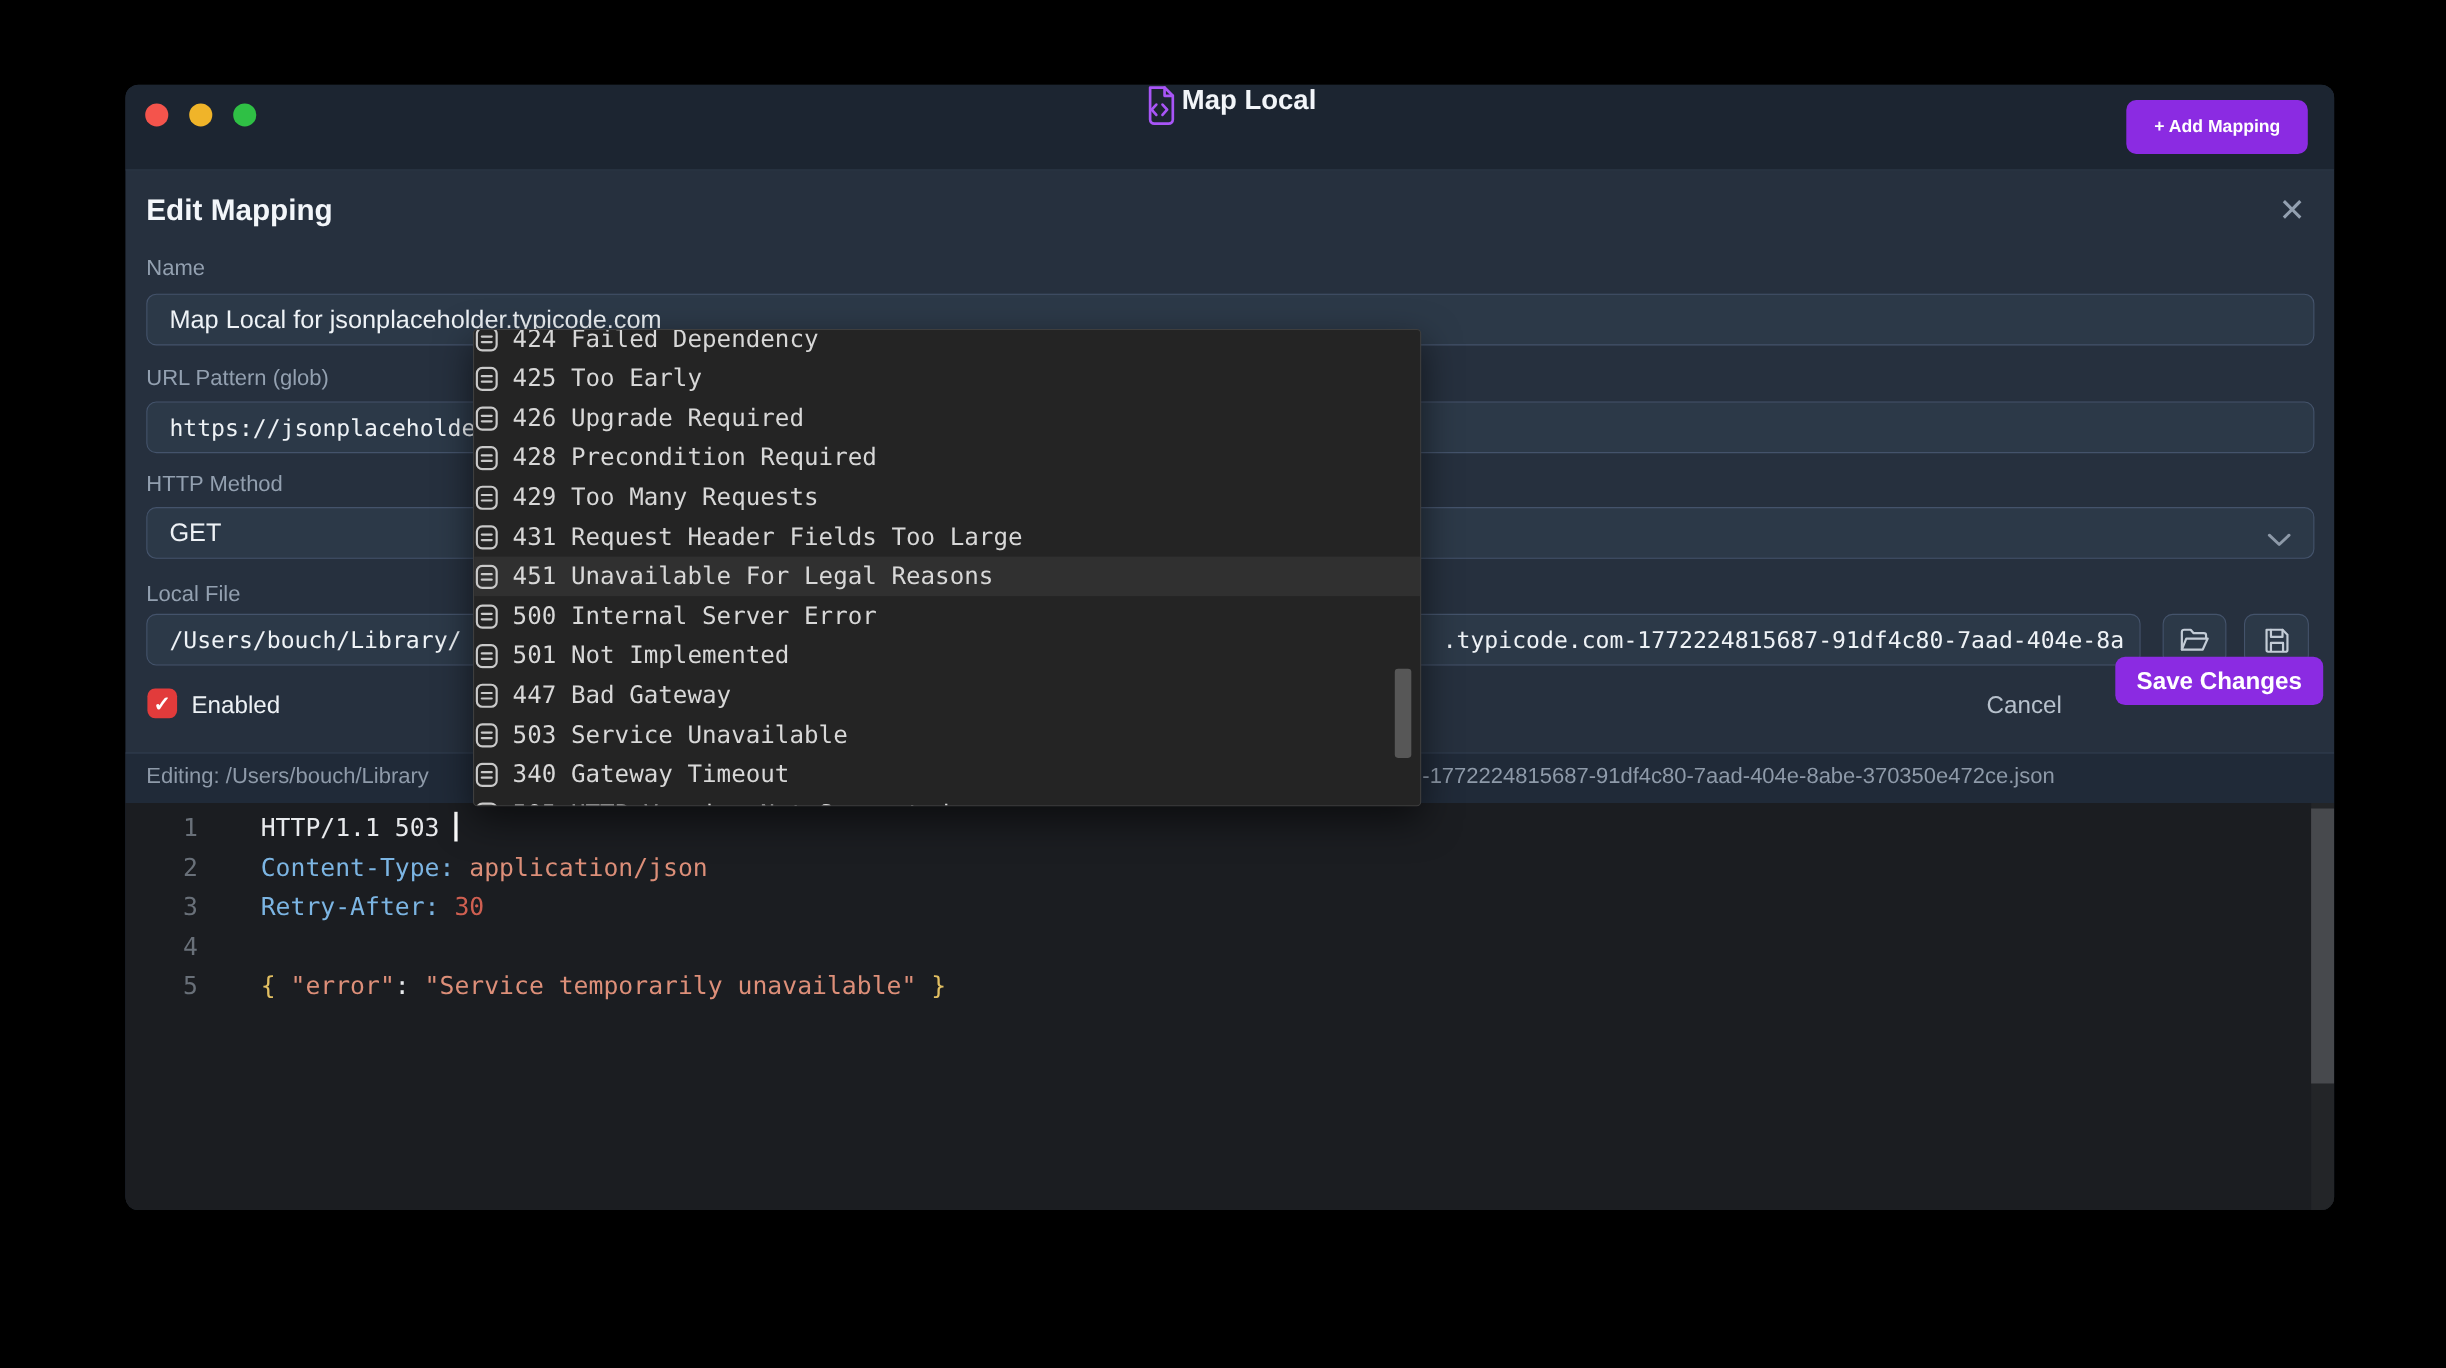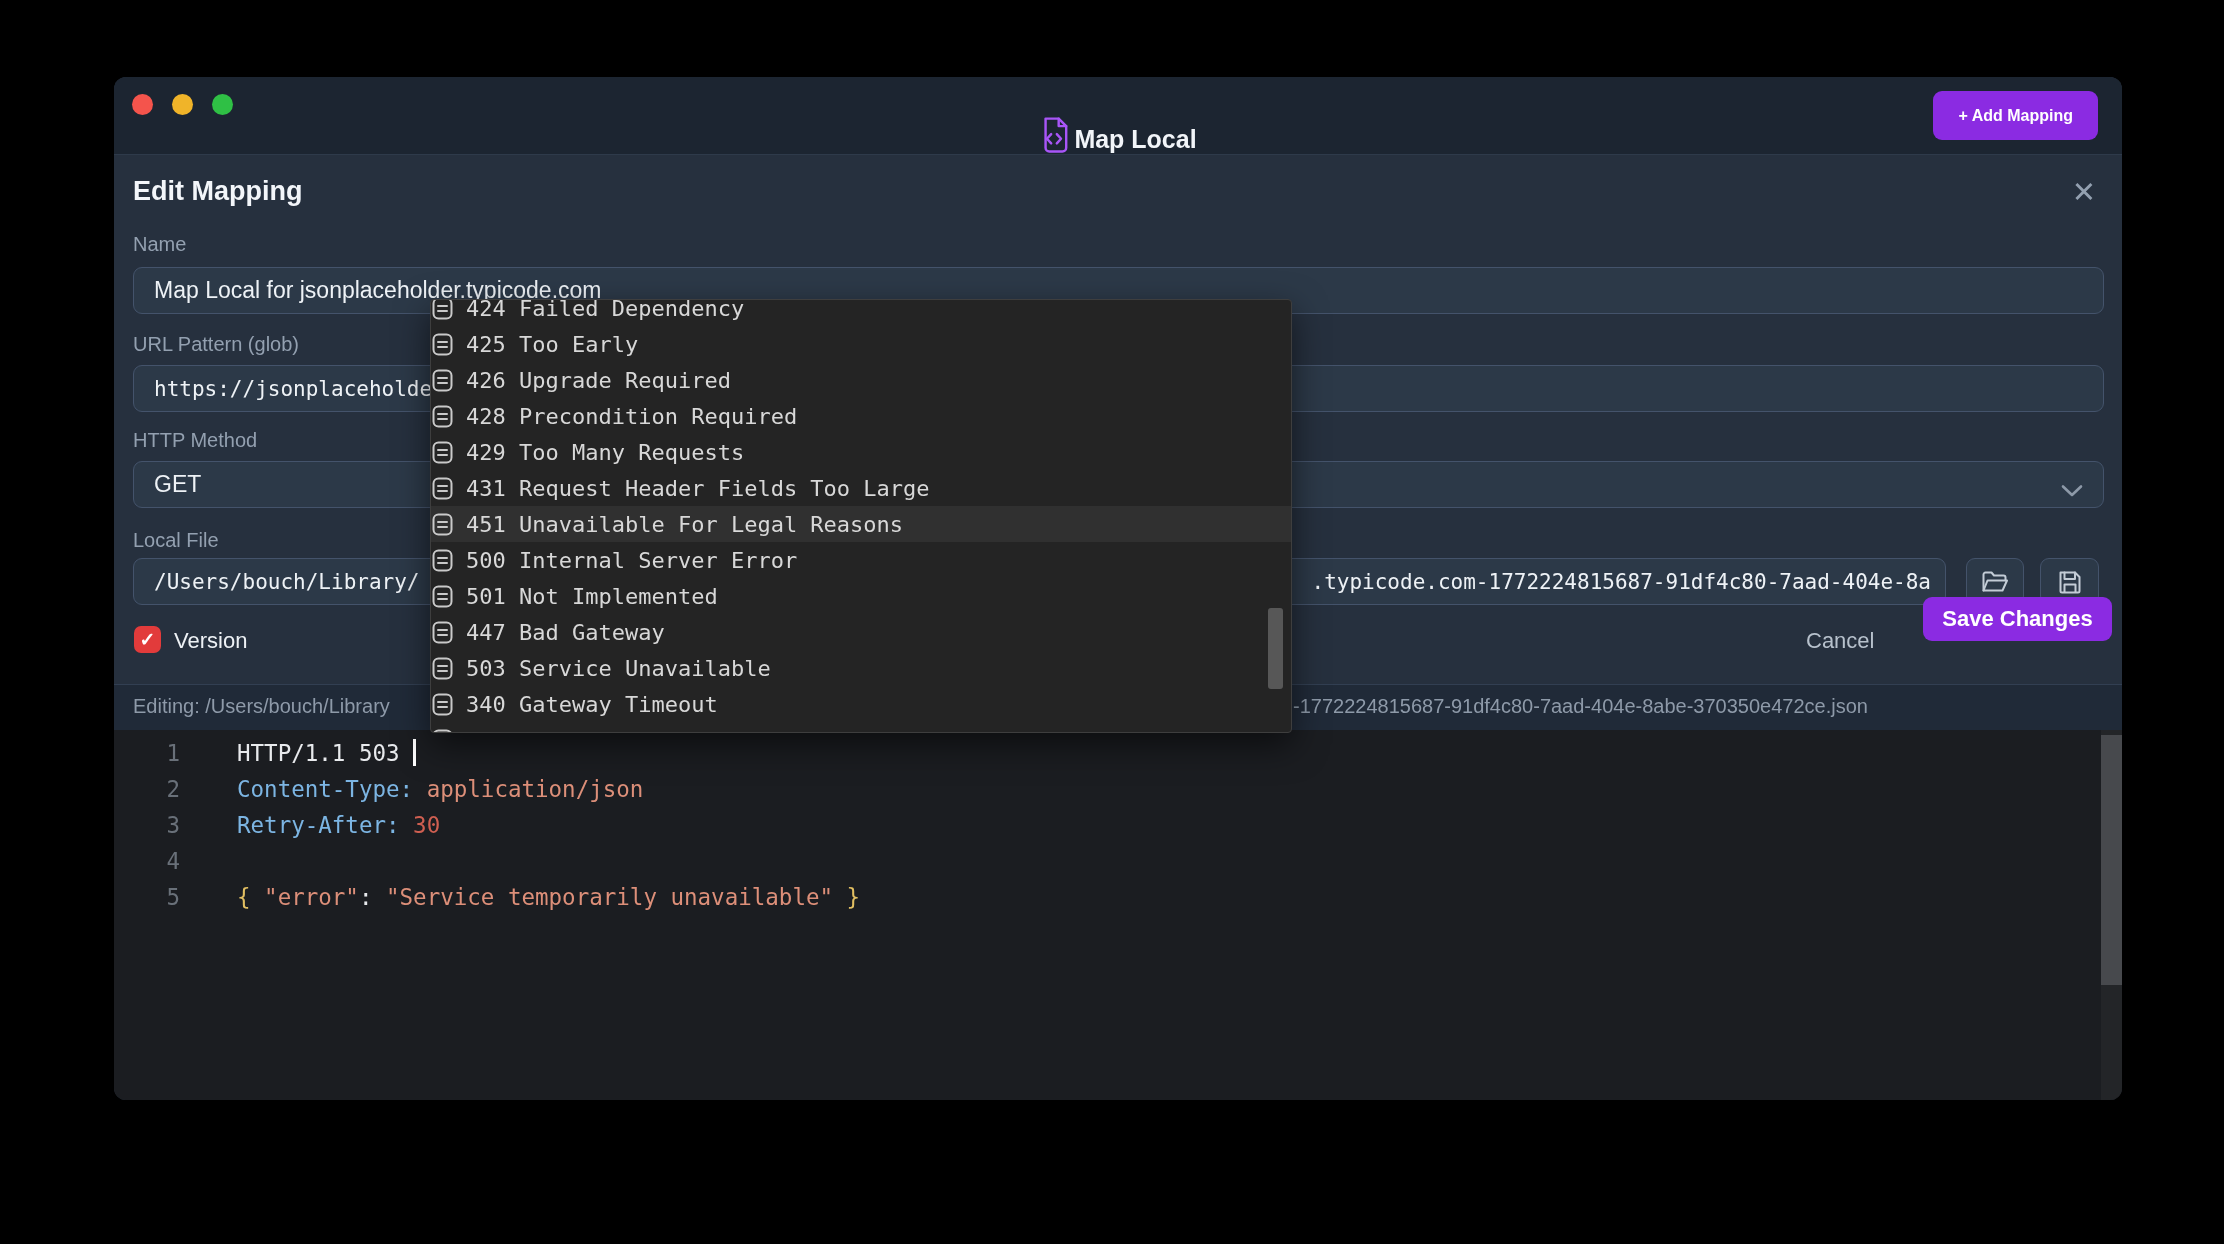--- a/index.html
+++ b/index.html
@@ -9,21 +9,21 @@
     --accent:#8b2be2; --chk:#e23b3b;
     --c-plain:#e8eaed; --c-key:#7cb5e3; --c-string:#dd8f79; --c-number:#cf5f51; --c-brace:#e2bf62;
   }
   .abs{position:absolute}
   .window{position:absolute;left:114px;top:77px;width:2008px;height:1023px;background:#26303e;border-radius:12px;overflow:hidden;box-shadow:0 20px 60px rgba(0,0,0,.6)}
 
   
   .titlebar{position:absolute;top:0;left:0;right:0;height:77px;background:#1c2531;border-bottom:1px solid #2e3a4a}
   .lights{position:absolute;left:18px;top:17px;display:flex;gap:19px}
   .light{width:21px;height:21px;border-radius:50%}
-  .title-group{position:absolute;left:0;right:0;top:0;height:77px;display:flex;justify-content:center;align-items:flex-end;gap:5px}
+  .title-group{position:absolute;left:0;right:0;top:0;height:77px;display:flex;justify-content:center;align-items:flex-start;gap:5px}
   .title-text{color:#f2f5f9;font-size:25px;font-weight:700}
   .add-btn{position:absolute;right:24px;top:14px;height:49px;padding:0 25px;background:var(--accent);color:#fff;font-size:16px;font-weight:600;border:none;border-radius:9px;display:flex;align-items:center;cursor:pointer}
 
   
   .heading{left:19px;top:99px;font-size:27px;font-weight:700;color:#f3f6fa}
   .close-x{right:26px;top:101px;font-size:29px;color:#93a0b0;line-height:1;cursor:pointer}
   .flabel{font-size:20px;color:#93a0b0}
   .input{background:#2c3948;border:1.5px solid #44536b;border-radius:9px;color:#eef2f6;display:flex;align-items:center;padding:0 20px;font-size:23px;box-sizing:border-box}
   .mono{font-family:"DejaVu Sans Mono",monospace;font-size:21px}
   .between{justify-content:space-between}
@@ -123,21 +123,21 @@
     <span style="display:flex">
       <svg width="26" height="26" viewBox="0 0 26 26" fill="none" stroke="#c3ccd6" stroke-width="2" stroke-linecap="round" stroke-linejoin="round">
         <path d="M3.5 3.5 h14.5 l4.5 4.5 v14 a1.5 1.5 0 0 1 -1.5 1.5 H5 a1.5 1.5 0 0 1 -1.5 -1.5 Z"></path>
         <path d="M7.5 3.5 V10 h10.5 V3.5"></path>
         <path d="M7.5 23 v-7.5 h11 V23"></path>
       </svg>
     </span>
   </div>
 
   <div class="abs checkbox" style="left:20px;top:549px" id="enabled-checkbox">✓</div>
-  <div class="abs chk-label" style="left:60px;top:551px">Version</div>
+  <div class="abs chk-label" style="left:60px;top:551px">Enabled</div>
 
   <div class="abs cancel" style="left:1692px;top:551px">Cancel</div>
   <button class="abs save-btn" style="left:1809px;top:520px;width:189px;height:44px">Save Changes</button>
 
   <div class="abs editing-bar">
     <span class="editing-text" style="left:19px">Editing: /Users/bouch/Library</span>
     <span class="editing-text" style="left:1179px">-1772224815687-91df4c80-7aad-404e-8abe-370350e472ce.json</span>
   </div>
 
   <div class="abs editor">

